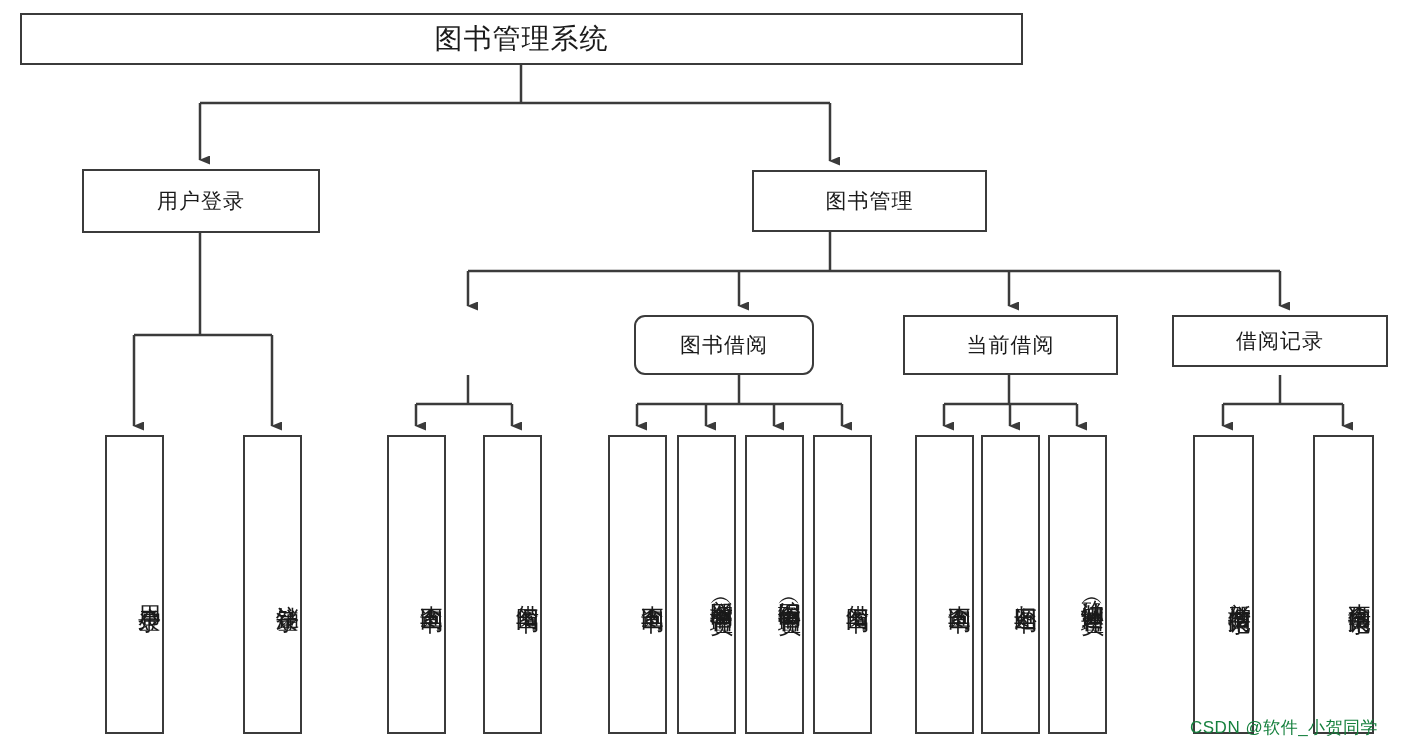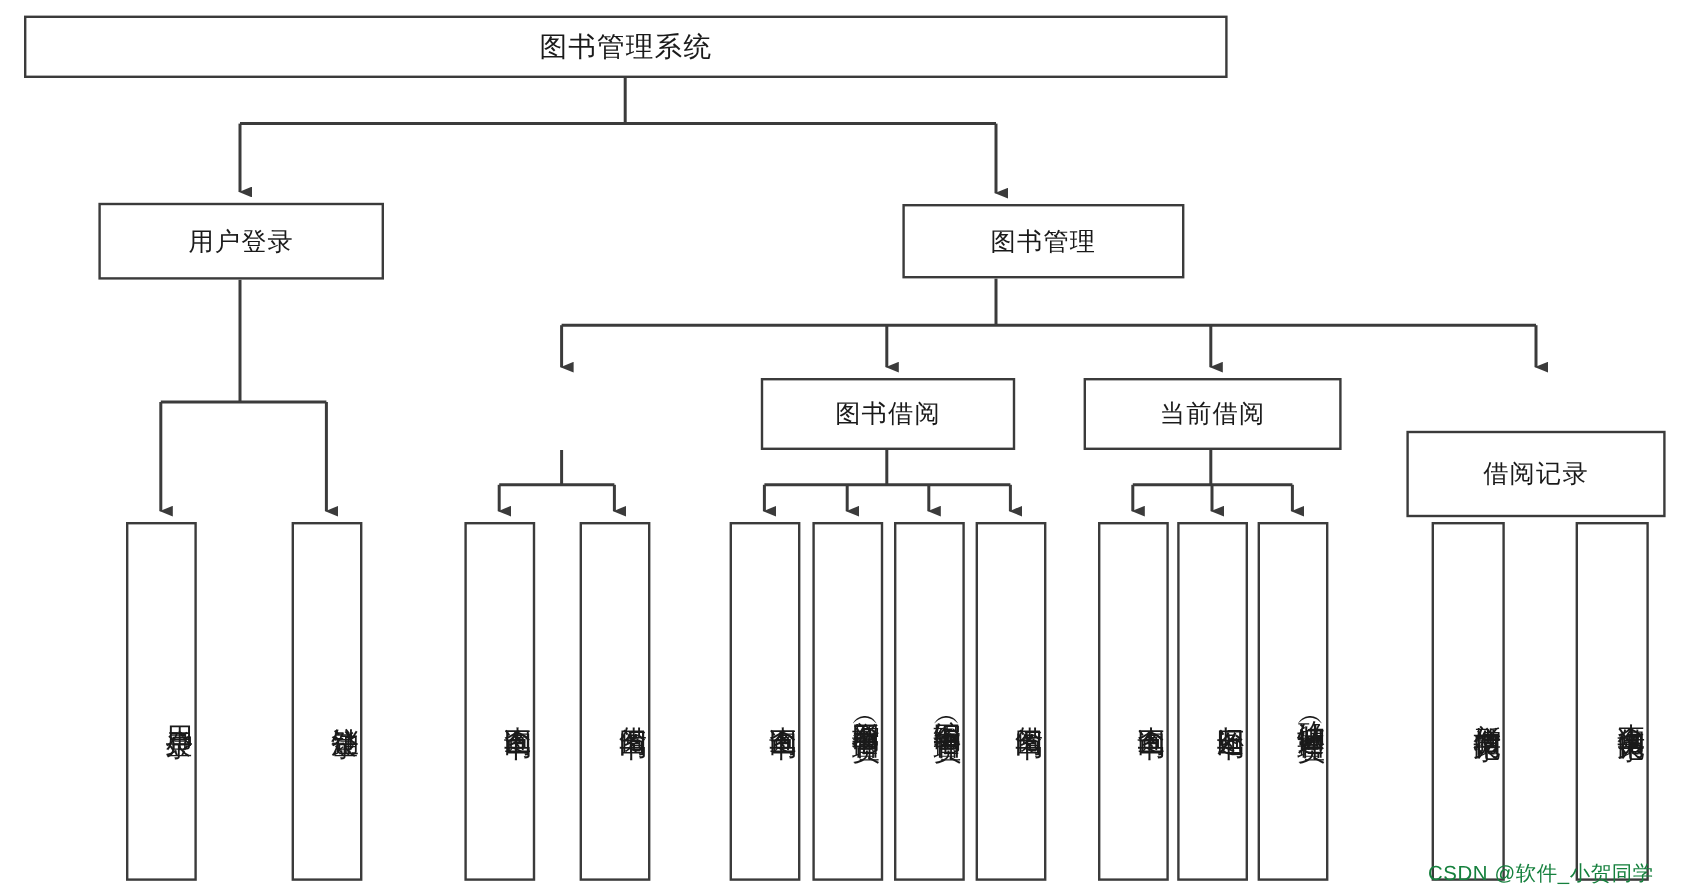--- a/index.html
+++ b/index.html
@@ -20,21 +20,21 @@
     display:flex;
     align-items:center;
     justify-content:center;
     color:#1a1a1a;
     letter-spacing:1px;
     z-index:2;
   }
   .node.h{
     font-size:21px;
   }
-  .node.root{font-size:23px;}
+  .node.root{font-size:28px;}
   .node.leaf{
     writing-mode:vertical-rl;
     text-orientation:upright;
     font-size:23px;
     letter-spacing:2px;
     line-height:1.05;
     padding-top:12px;
     align-items:flex-start;
     justify-content:center;
   }
@@ -103,23 +103,23 @@
       <path d="M1223,404 L1223,426" marker-end="url(#ah)"></path>
       <path d="M1343,404 L1343,426" marker-end="url(#ah)"></path>
     </g>
   </svg>
 
   <div class="node h root" style="left:20px;top:13px;width:1003px;height:52px;">图书管理系统</div>
 
   <div class="node h" style="left:82px;top:169px;width:238px;height:64px;">用户登录</div>
   <div class="node h" style="left:752px;top:170px;width:235px;height:62px;">图书管理</div>
 
-  <div class="node h" style="left:634px;top:315px;width:212px;height:60px;">图书借阅</div>
+  <div class="node h" style="left:634px;top:315px;width:180px;height:60px;border-radius:11px;">图书借阅</div>
   <div class="node h" style="left:903px;top:315px;width:215px;height:60px;">当前借阅</div>
-  <div class="node h" style="left:1172px;top:315px;width:216px;height:72px;margin-top:44px;">借阅记录</div>
+  <div class="node h" style="left:1172px;top:315px;width:216px;height:52px;">借阅记录</div>
 
   <div class="node leaf" style="left:105px;top:435px;width:59px;height:299px;">用户登录</div>
   <div class="node leaf" style="left:243px;top:435px;width:59px;height:299px;">注销登录</div>
 
   <div class="node leaf" style="left:387px;top:435px;width:59px;height:299px;">查询图书</div>
   <div class="node leaf" style="left:483px;top:435px;width:59px;height:299px;">借阅图书</div>
 
   <div class="node leaf" style="left:608px;top:435px;width:59px;height:299px;">查询图书</div>
   <div class="node leaf" style="left:677px;top:435px;width:59px;height:299px;">新增图书（管理员）</div>
   <div class="node leaf" style="left:745px;top:435px;width:59px;height:299px;">编辑图书（管理员）</div>

